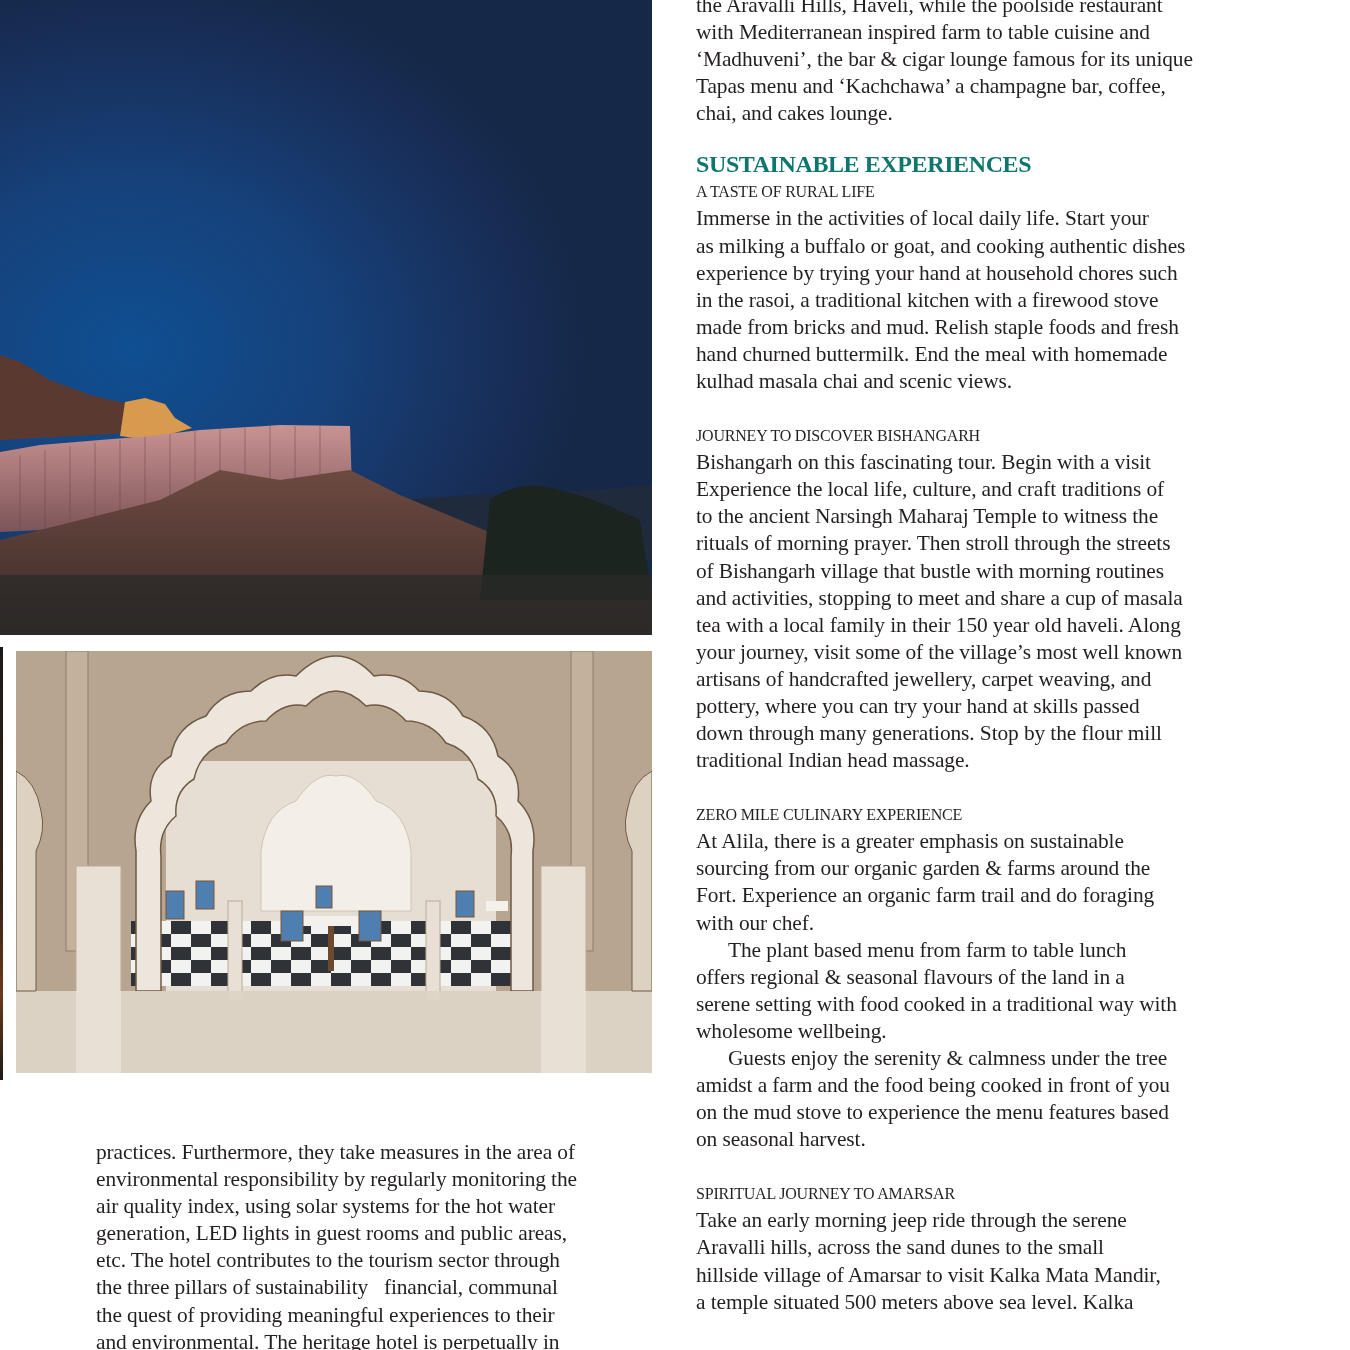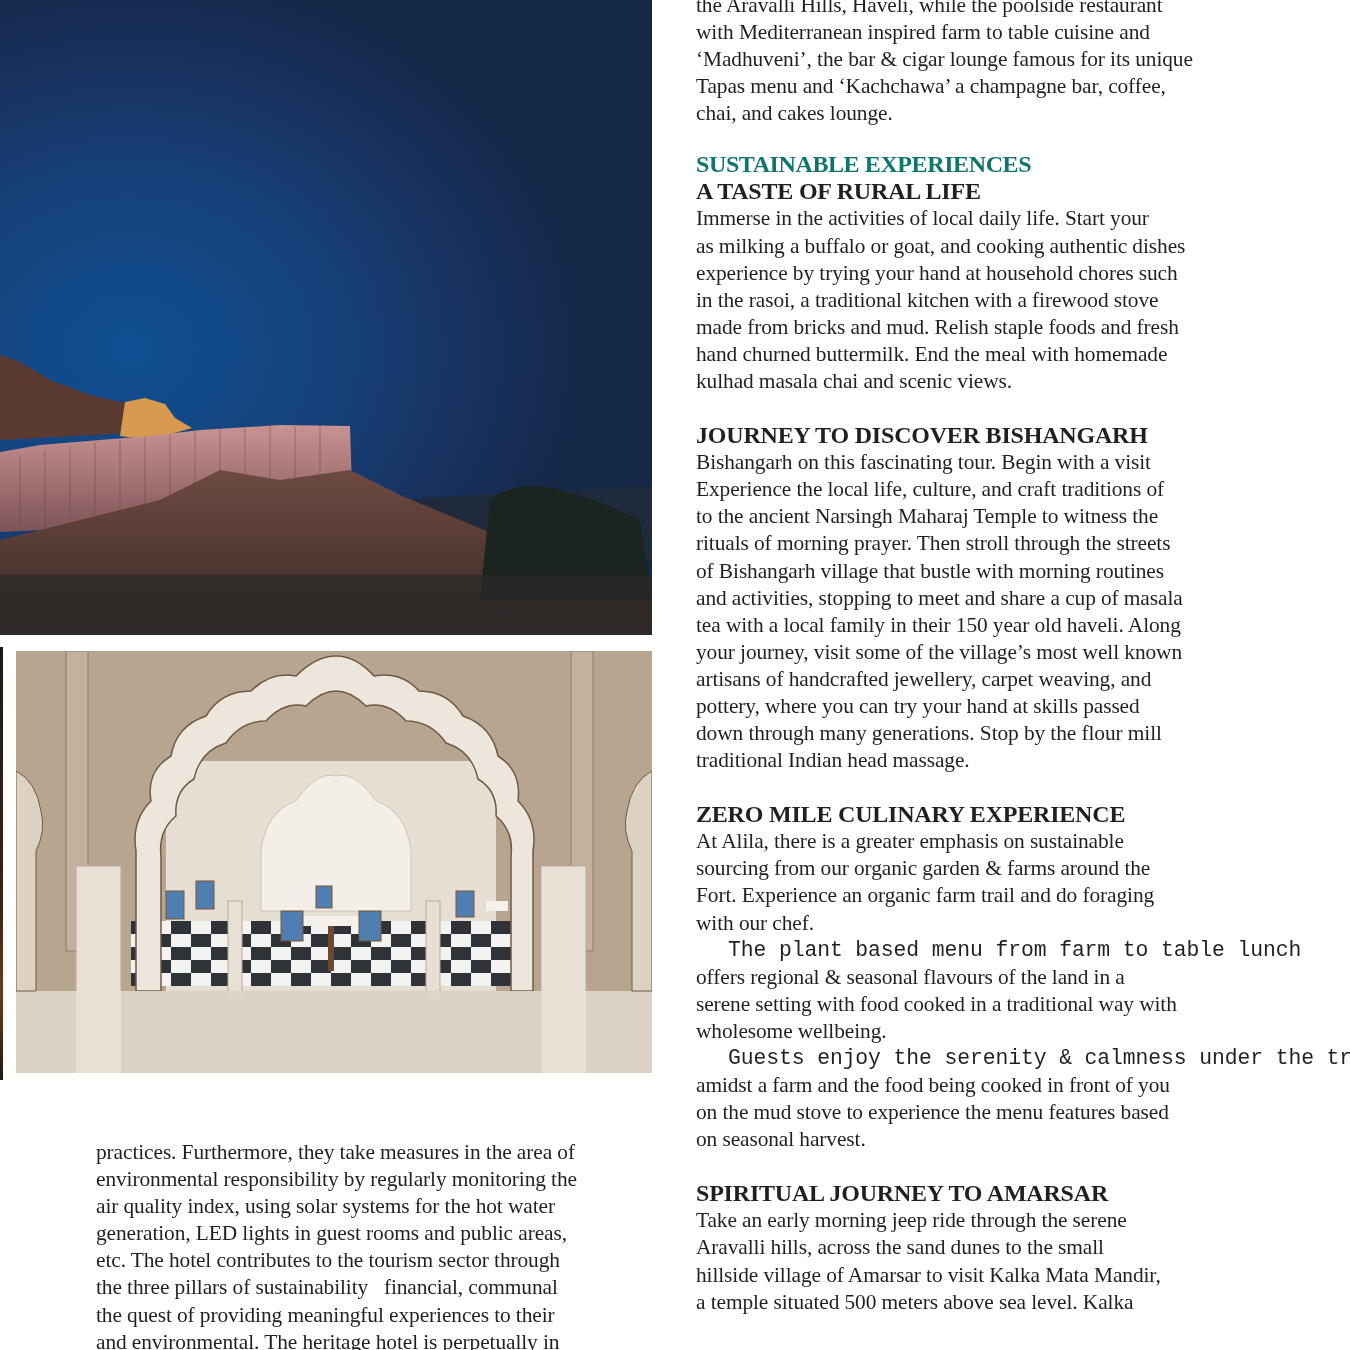--- a/index.html
+++ b/index.html
@@ -16,24 +16,24 @@
   .photo-fort svg, .photo-dining svg { position: absolute; left: 0; top: 0; width: 100%; height: 100%; }
   .left-strip { position: absolute; left: 0; top: 647px; width: 3px; height: 433px;
     background: linear-gradient(#1c1a18, #3a2418 60%, #6a3a1a 80%, #201a16); }
   .photo-dining { left: 16px; top: 651px; width: 636px; height: 422px; background: #b8a590; }
 
   
   .col { position: absolute; font-size: 21.4px; line-height: 27.1px; letter-spacing: -0.1px; }
   .col-right { left: 696px; top: -8px; width: 570px; }
   .col-left  { left: 96px; top: 1099px; width: 560px; margin-top: 40px; }
   .line { display: block; white-space: pre; }
-  .indent { padding-left: 32px; font-family: Liberation Mono, monospace; }
+  .indent { padding-left: 32px; }
   .section-title { display: block; color: #c0202e; font-weight: bold; font-size: 24px; line-height: 28px;
     letter-spacing: -0.4px; margin-top: 23px; }
-  .subhead { display: block; font-weight: bold; font-size: 24px; line-height: 27px; letter-spacing: -0.2px; text-transform: uppercase; }
+  .subhead { display: block; font-weight: normal; font-size: 16px; line-height: 27px; letter-spacing: -0.2px; text-transform: uppercase; }
   .gap { display: block; height: 27px; }
 </style>
 </head>
 <body>
 
 <div class="photo photo-fort" title="Illuminated fort wall on a rocky hill against a deep blue night sky">
   <svg viewBox="0 0 652 635" preserveAspectRatio="none">
     <defs>
       <linearGradient id="wallG" x1="0" y1="0" x2="0" y2="1">
         <stop offset="0" stop-color="#c99393"></stop>

